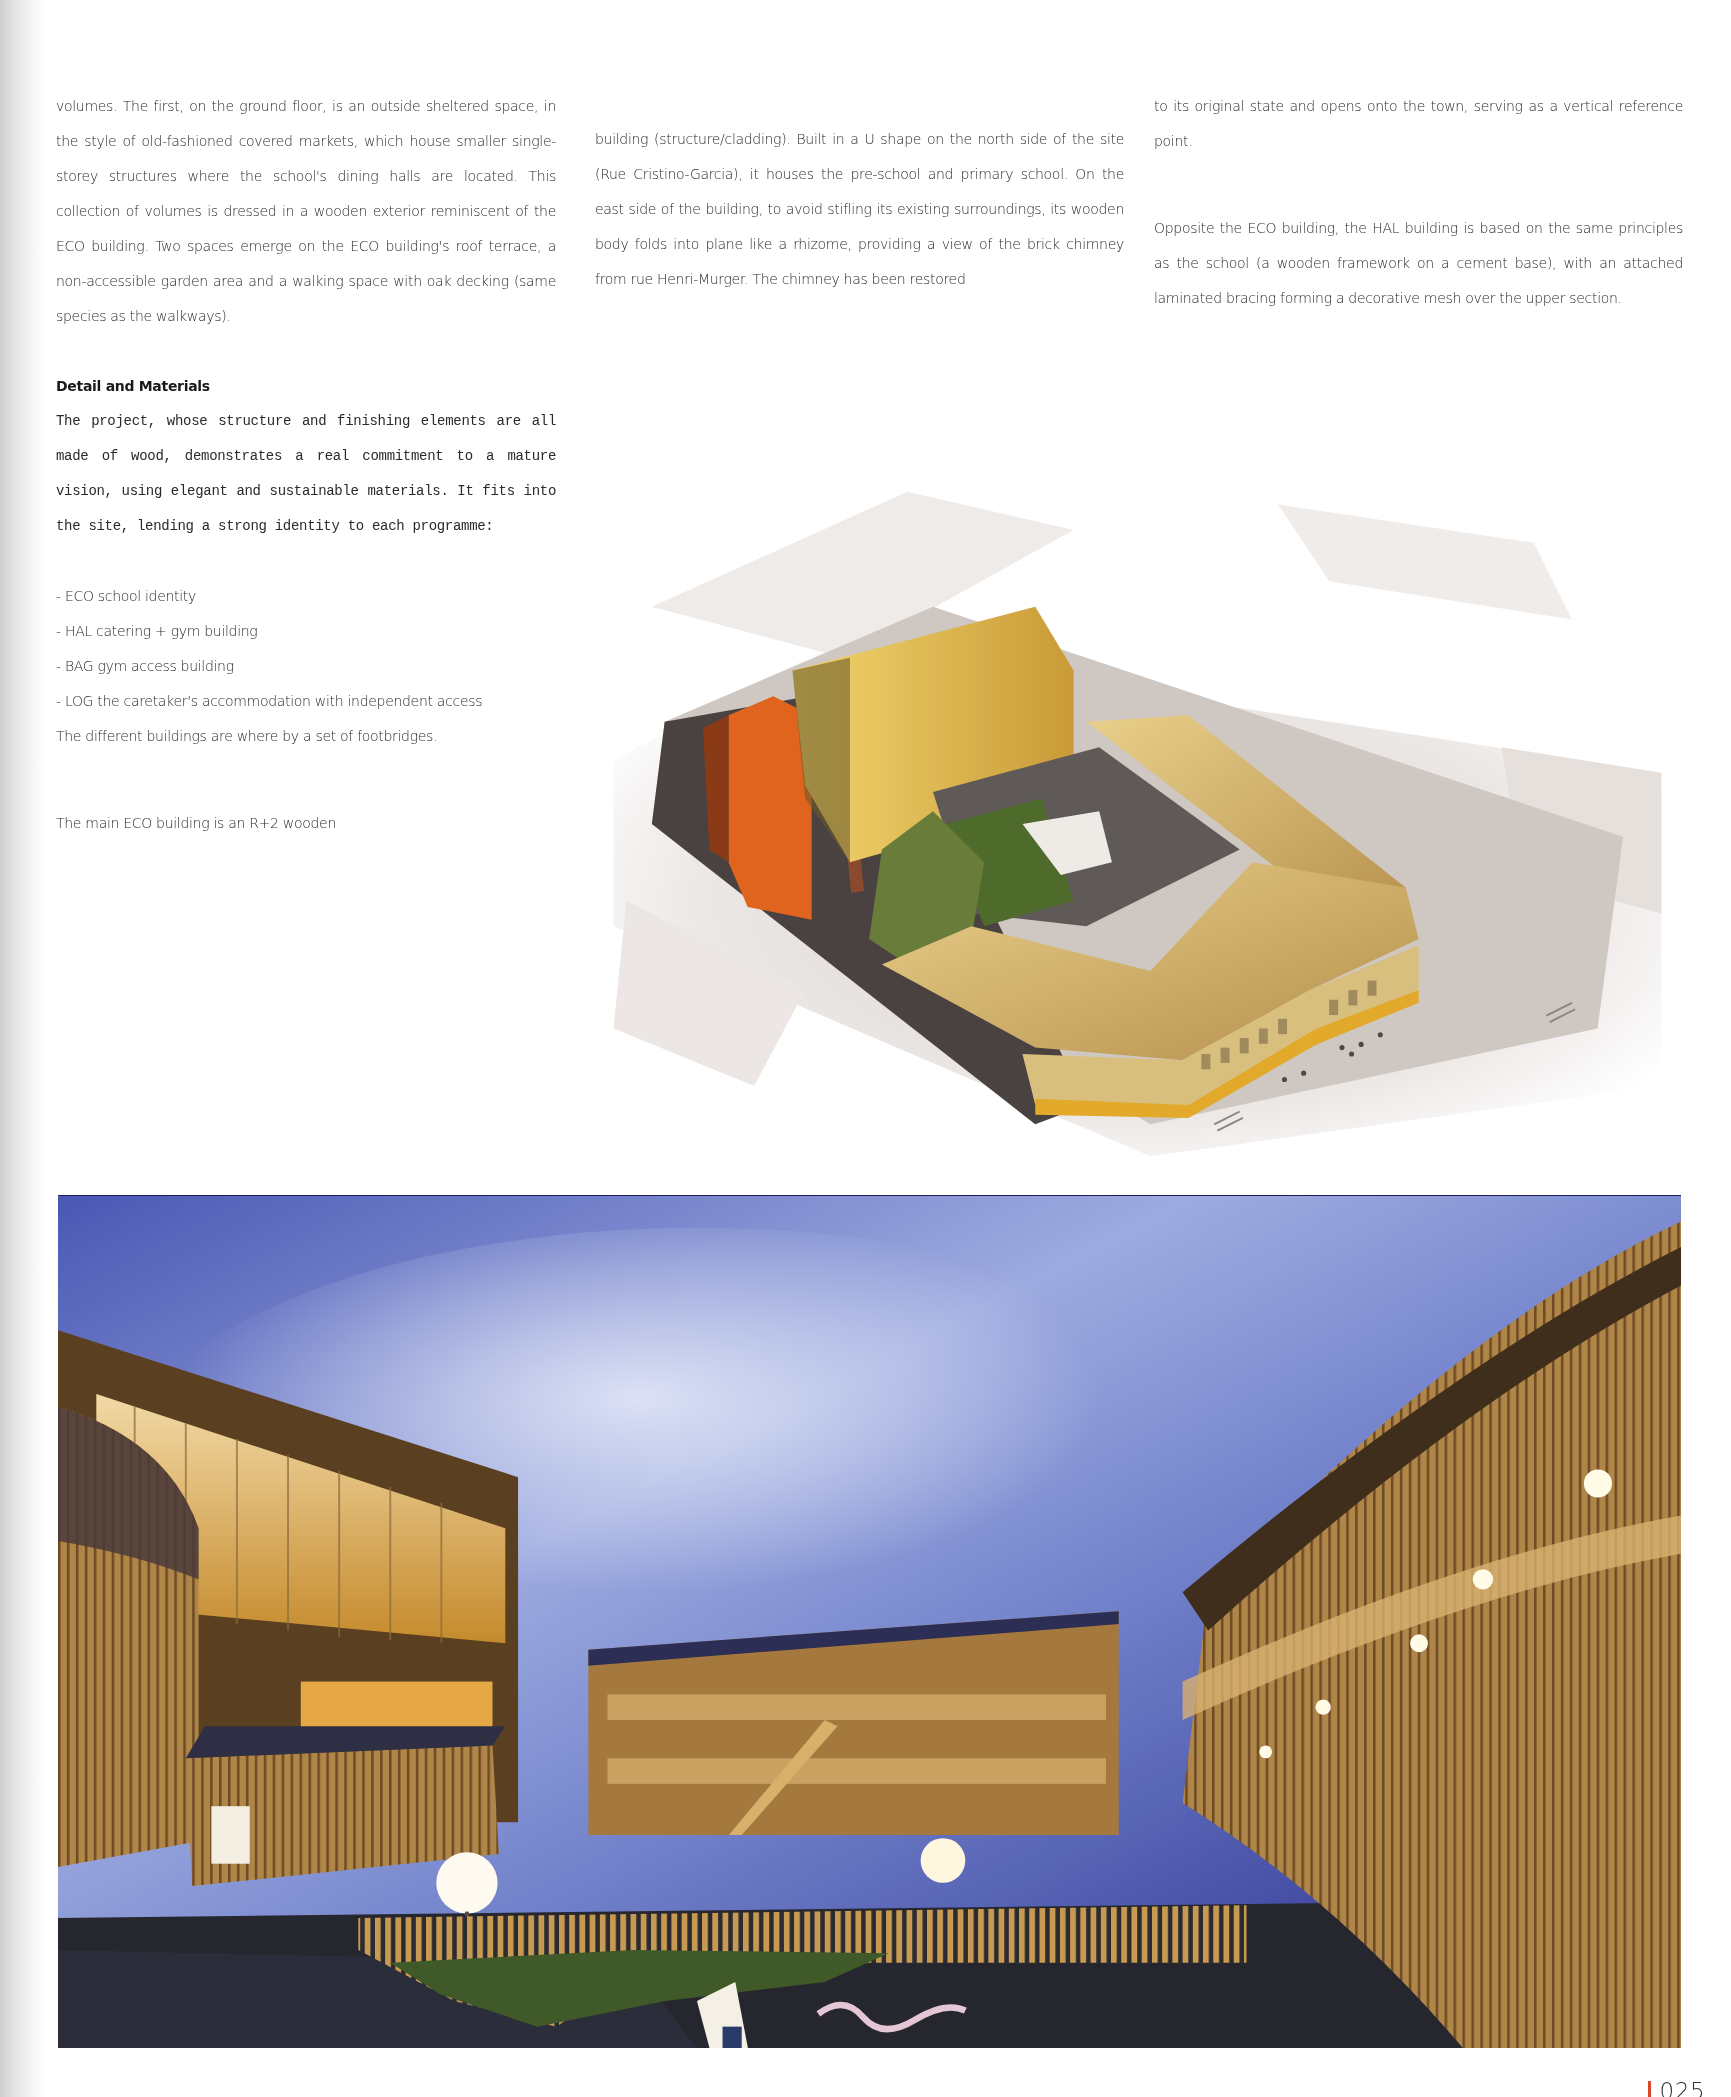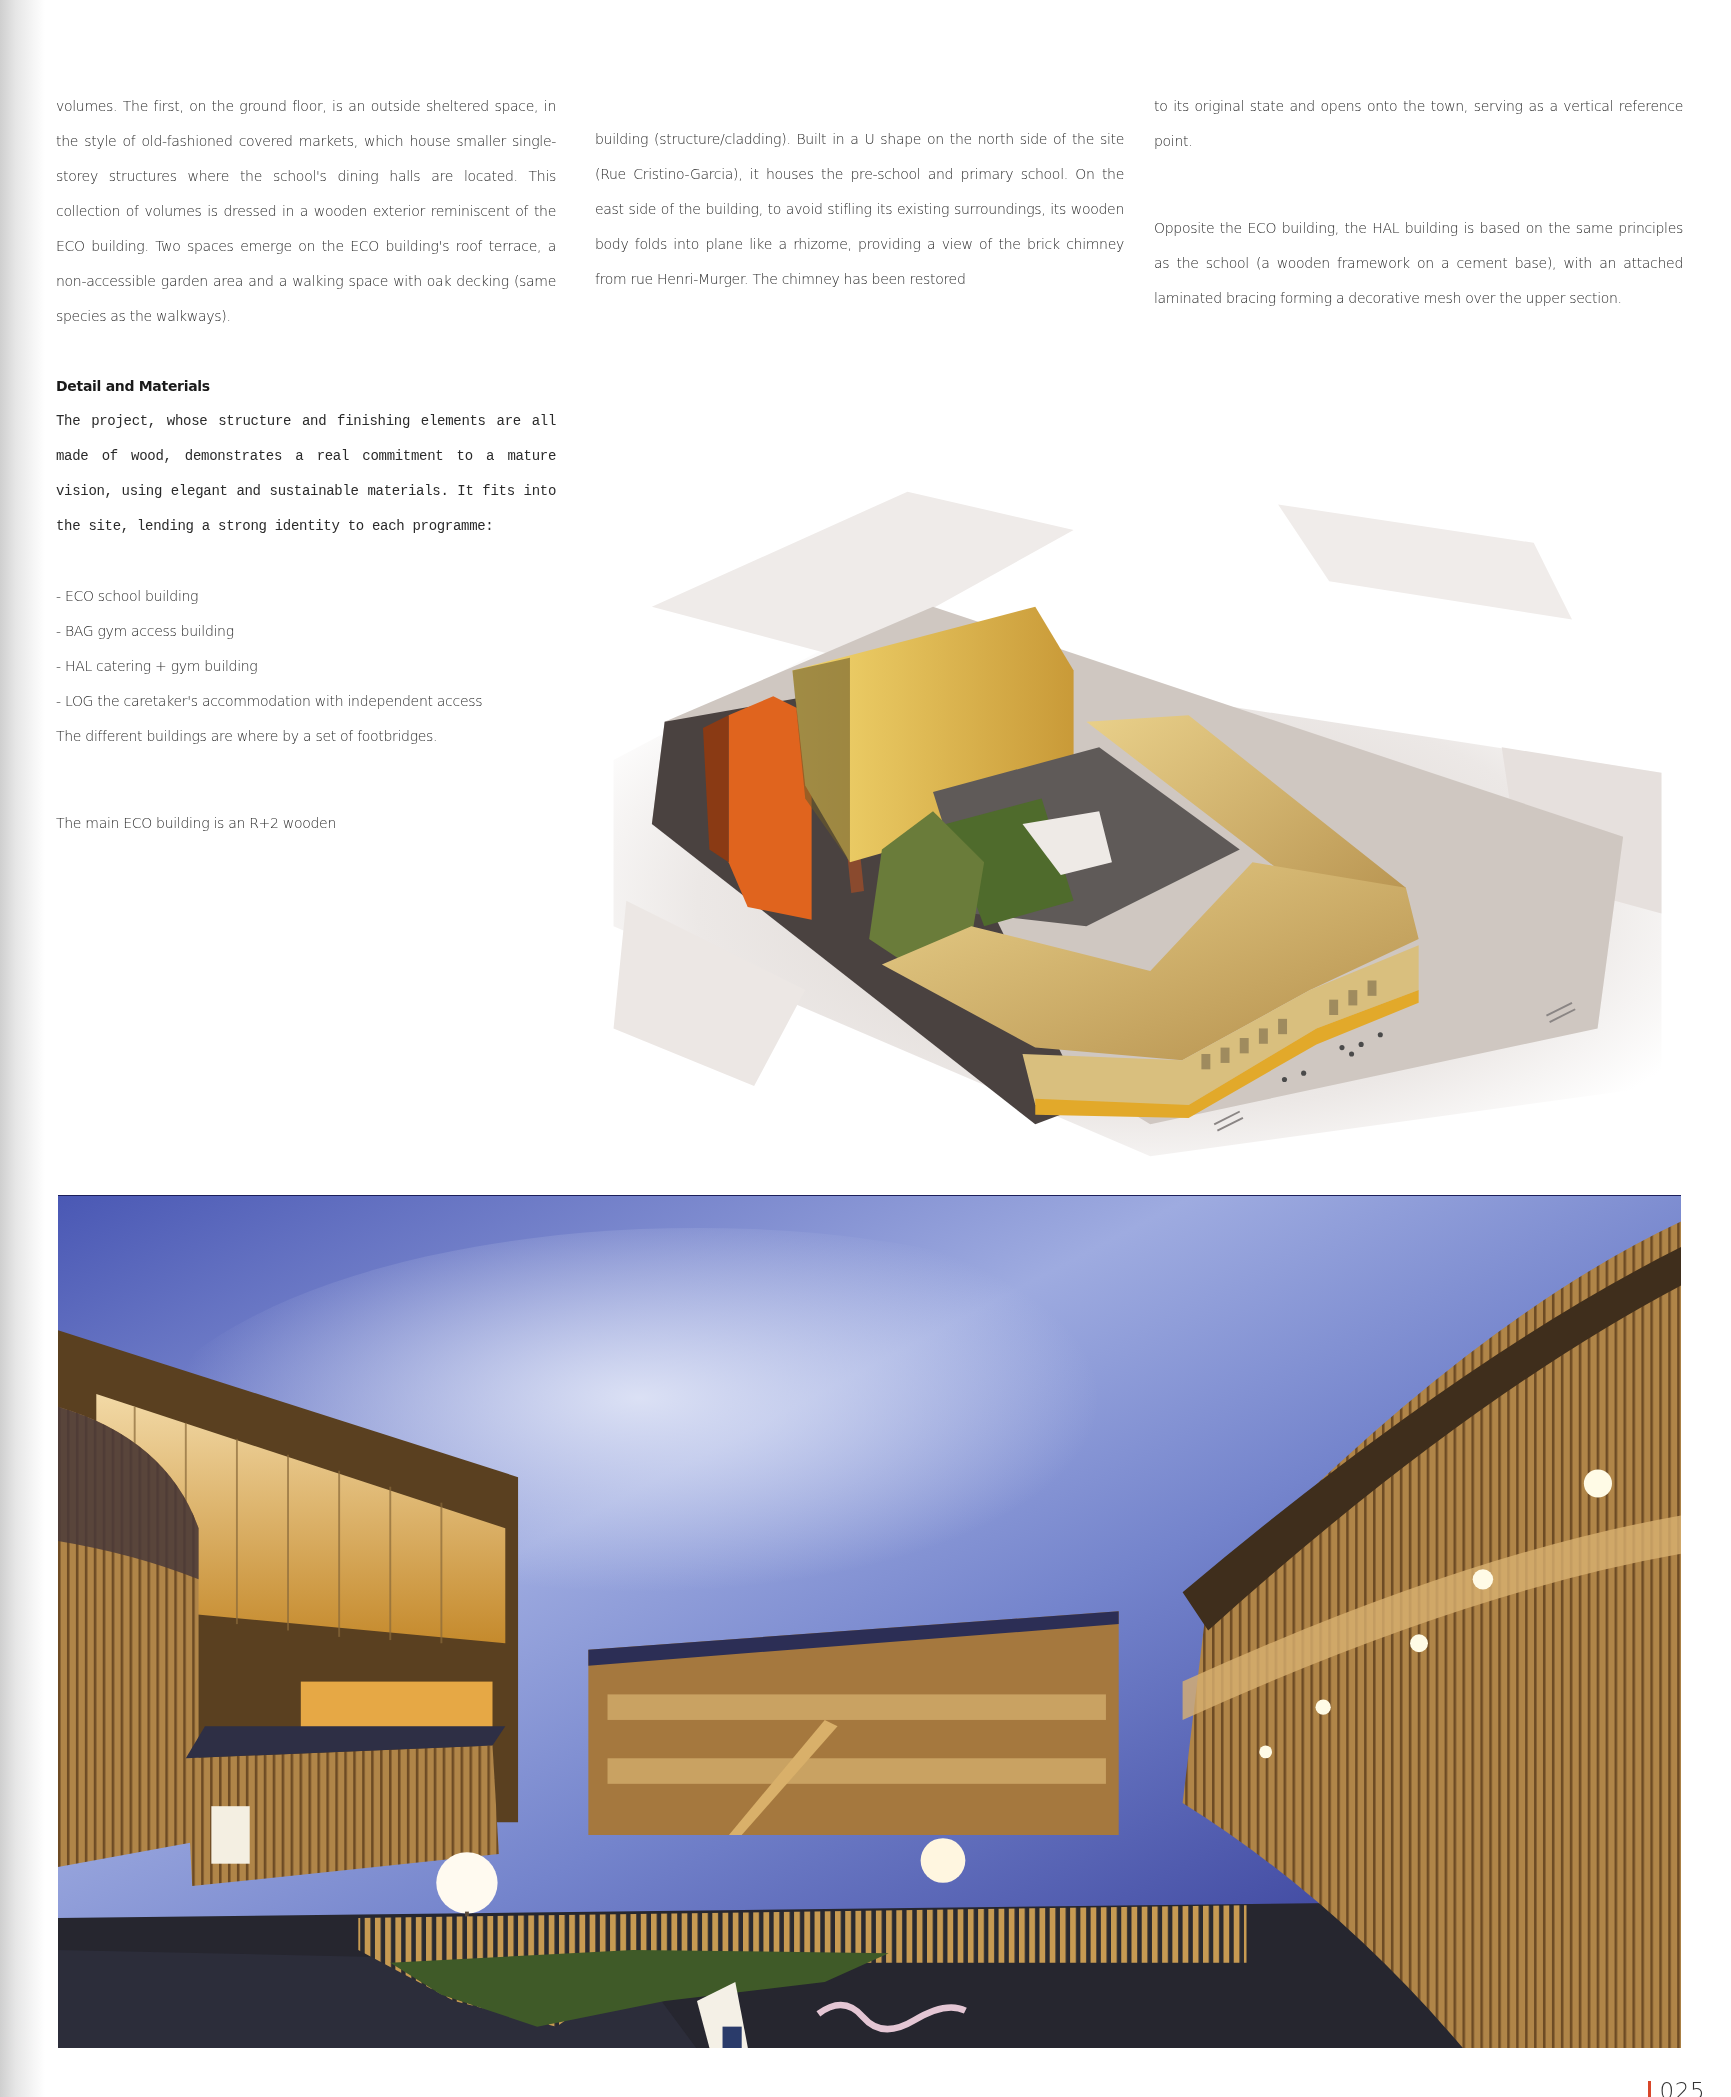--- a/index.html
+++ b/index.html
@@ -49,23 +49,23 @@
 </head>
 <body>
 
 <div class="gutter-shadow"></div>
 
 <div class="col col1">
   <p>volumes. The first, on the ground floor, is an outside sheltered space, in the style of old-fashioned covered markets, which house smaller single-storey structures where the school's dining halls are located. This collection of volumes is dressed in a wooden exterior reminiscent of the ECO building. Two spaces emerge on the ECO building's roof terrace, a non-accessible garden area and a walking space with oak decking (same species as the walkways).</p>
   <p class="heading">Detail and Materials</p>
   <p>The project, whose structure and finishing elements are all made of wood, demonstrates a real commitment to a mature vision, using elegant and sustainable materials. It fits into the site, lending a strong identity to each programme:</p>
   <ul class="list">
-    <li>- ECO school building</li>
+    <li>- ECO school identity</li>
+    <li>- HAL catering + gym building</li>
     <li>- BAG gym access building</li>
-    <li>- HAL catering + gym building</li>
     <li>- LOG the caretaker's accommodation with independent access</li>
   </ul>
   <p>The different buildings are where by a set of footbridges.</p>
   <p>The main ECO building is an R+2 wooden</p>
 </div>
 
 <div class="col col2">
   <p>building (structure/cladding). Built in a U shape on the north side of the site (Rue Cristino-Garcia), it houses the pre-school and primary school. On the east side of the building, to avoid stifling its existing surroundings, its wooden body folds into plane like a rhizome, providing a view of the brick chimney from rue Henri-Murger. The chimney has been restored</p>
 </div>
 

